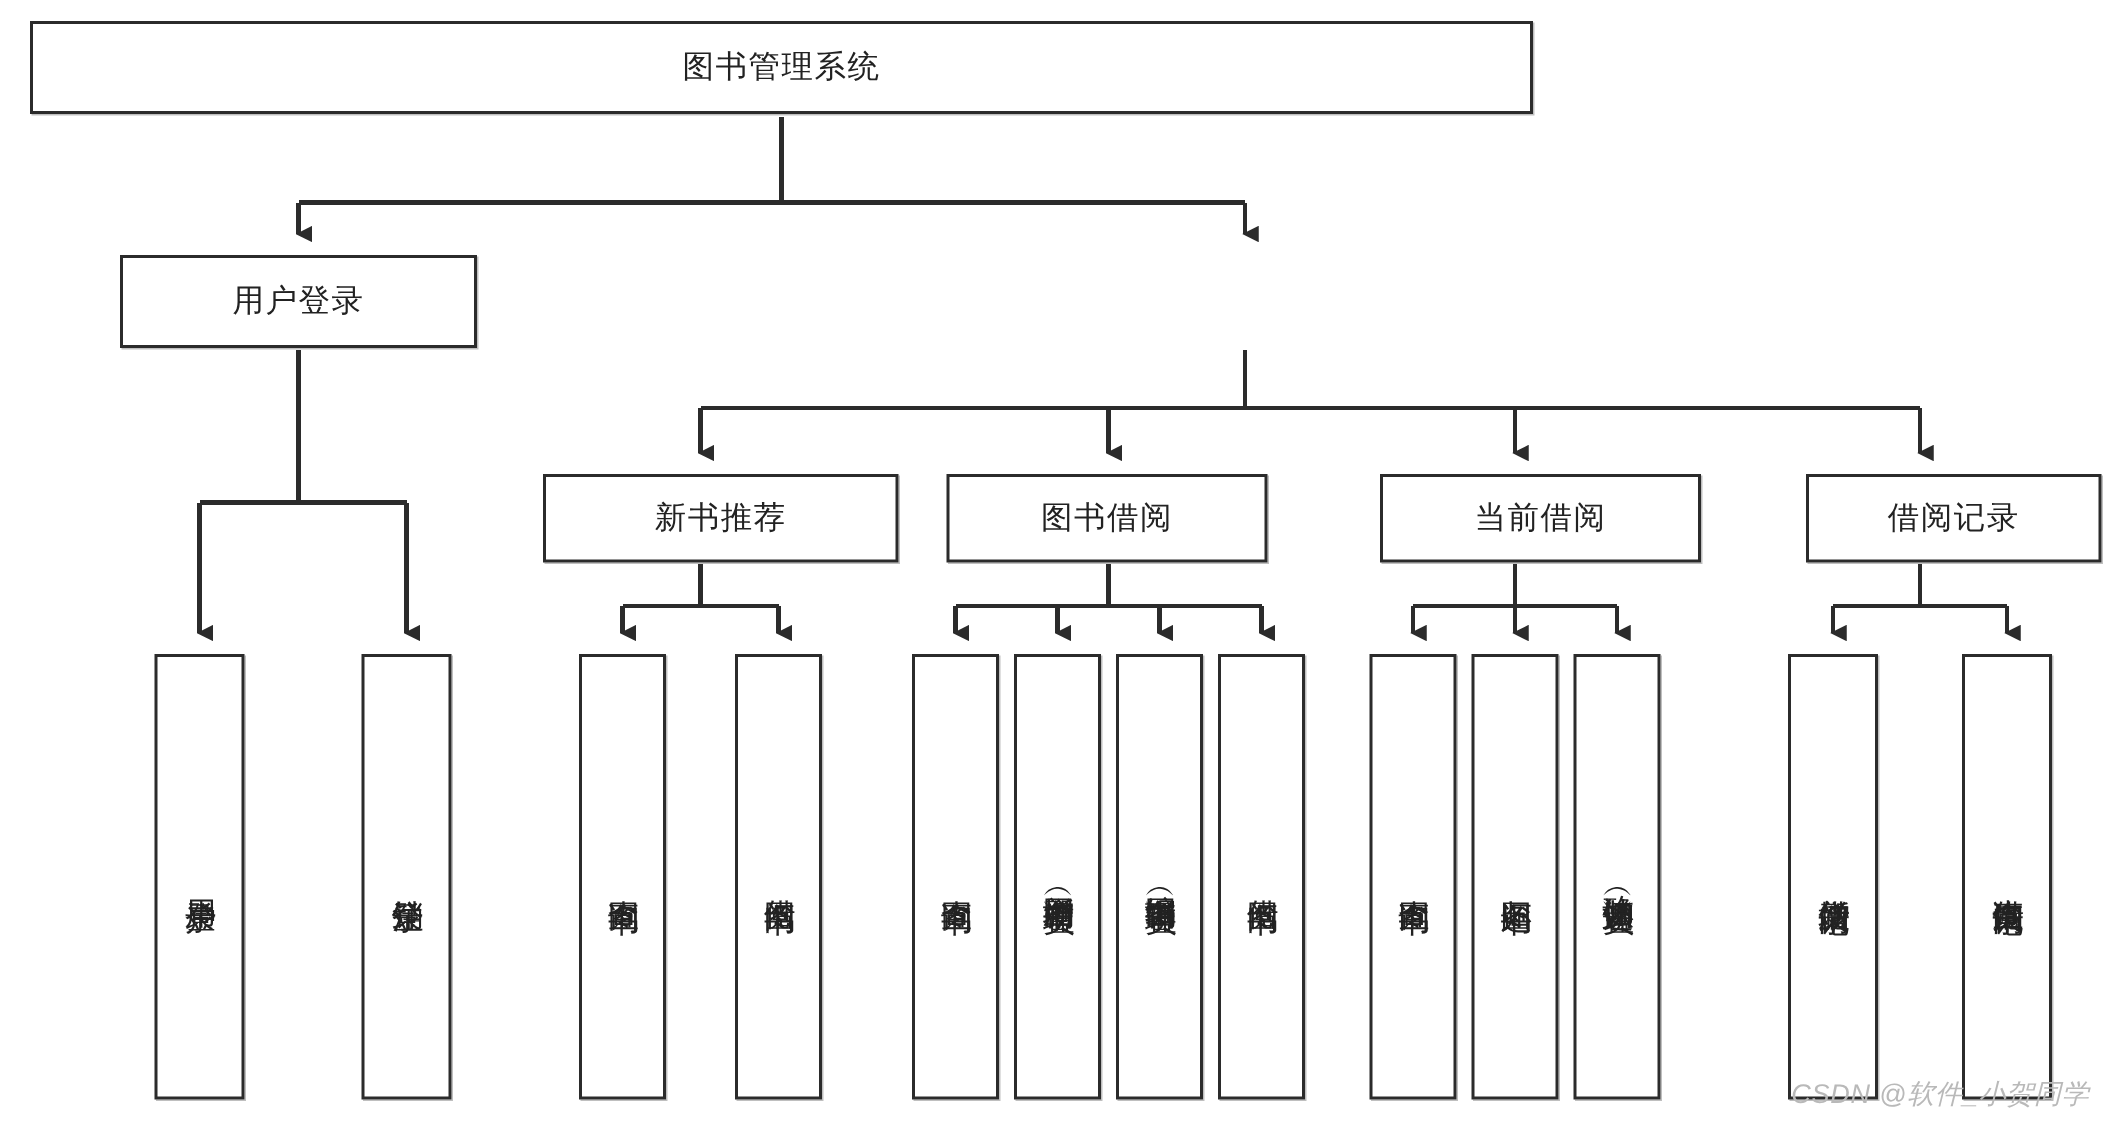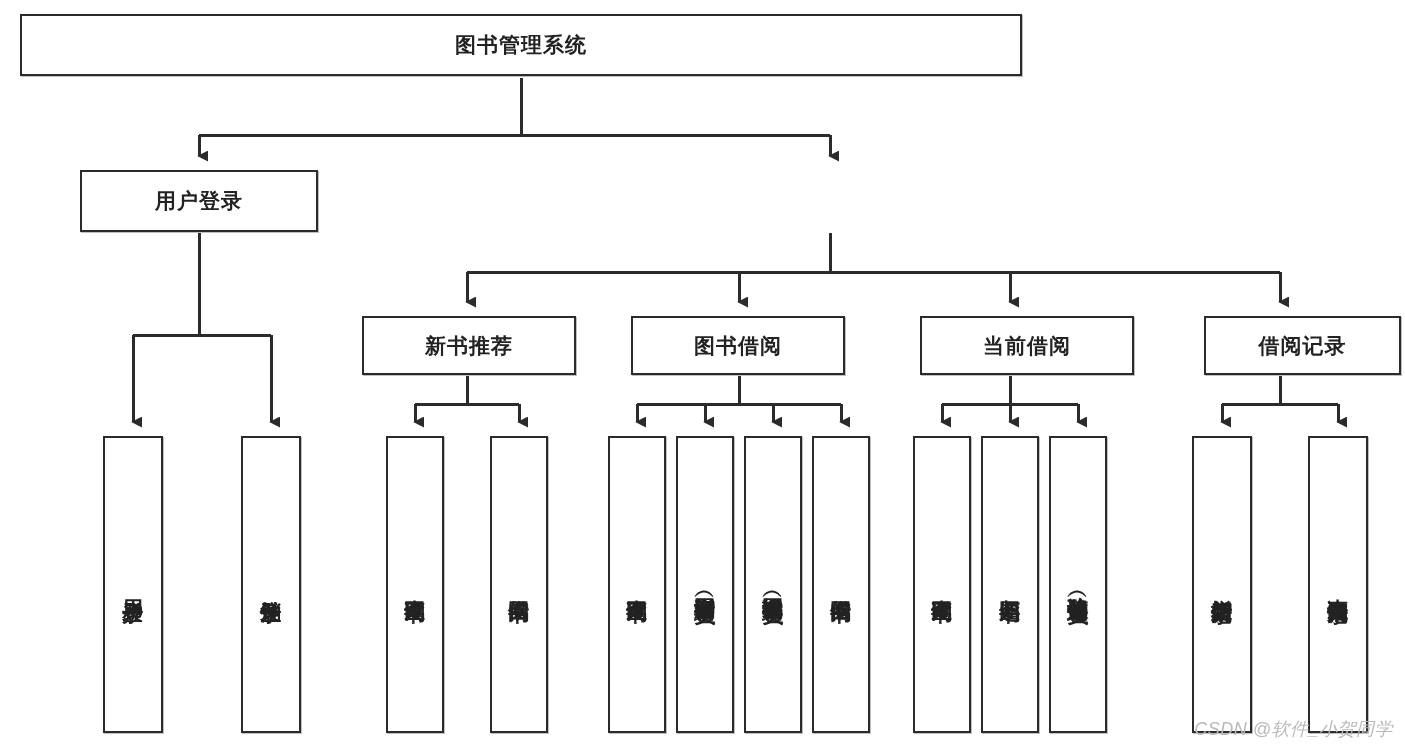--- a/index.html
+++ b/index.html
@@ -24,21 +24,20 @@
   .node-box {
     position: absolute;
     box-sizing: border-box;
     background: #ffffff;
     border: 2px solid #2b2b2b;
     box-shadow: 1px 1px 0 rgba(0,0,0,0.25);
     display: flex;
     align-items: center;
     justify-content: center;
     color: #222222;
-    font-weight: bold;
   }
   .node-label-h {
     font-size: 21px;
     line-height: 1.1;
     letter-spacing: 1px;
     white-space: nowrap;
     text-align: center;
   }
   .node-label-v {
     font-size: 21px;
@@ -117,21 +116,21 @@
   </svg>
 
   <div class="node-box" style="left:20px;top:14px;width:1002px;height:62px;">
     <span class="node-label-h">图书管理系统</span>
   </div>
 
   <div class="node-box" style="left:80px;top:170px;width:238px;height:62px;">
     <span class="node-label-h">用户登录</span>
   </div>
 
-  <div class="node-box" style="left:362px;top:316px;width:214px;height:59px;">
+  <div class="node-box" style="left:362px;top:316px;width:237px;height:59px;">
     <span class="node-label-h">新书推荐</span>
   </div>
   <div class="node-box" style="left:631px;top:316px;width:214px;height:59px;">
     <span class="node-label-h">图书借阅</span>
   </div>
   <div class="node-box" style="left:902px;top:316px;width:214px;height:59px;margin-left:18px;">
     <span class="node-label-h">当前借阅</span>
   </div>
   <div class="node-box" style="left:1204px;top:316px;width:197px;height:59px;">
     <span class="node-label-h">借阅记录</span>

